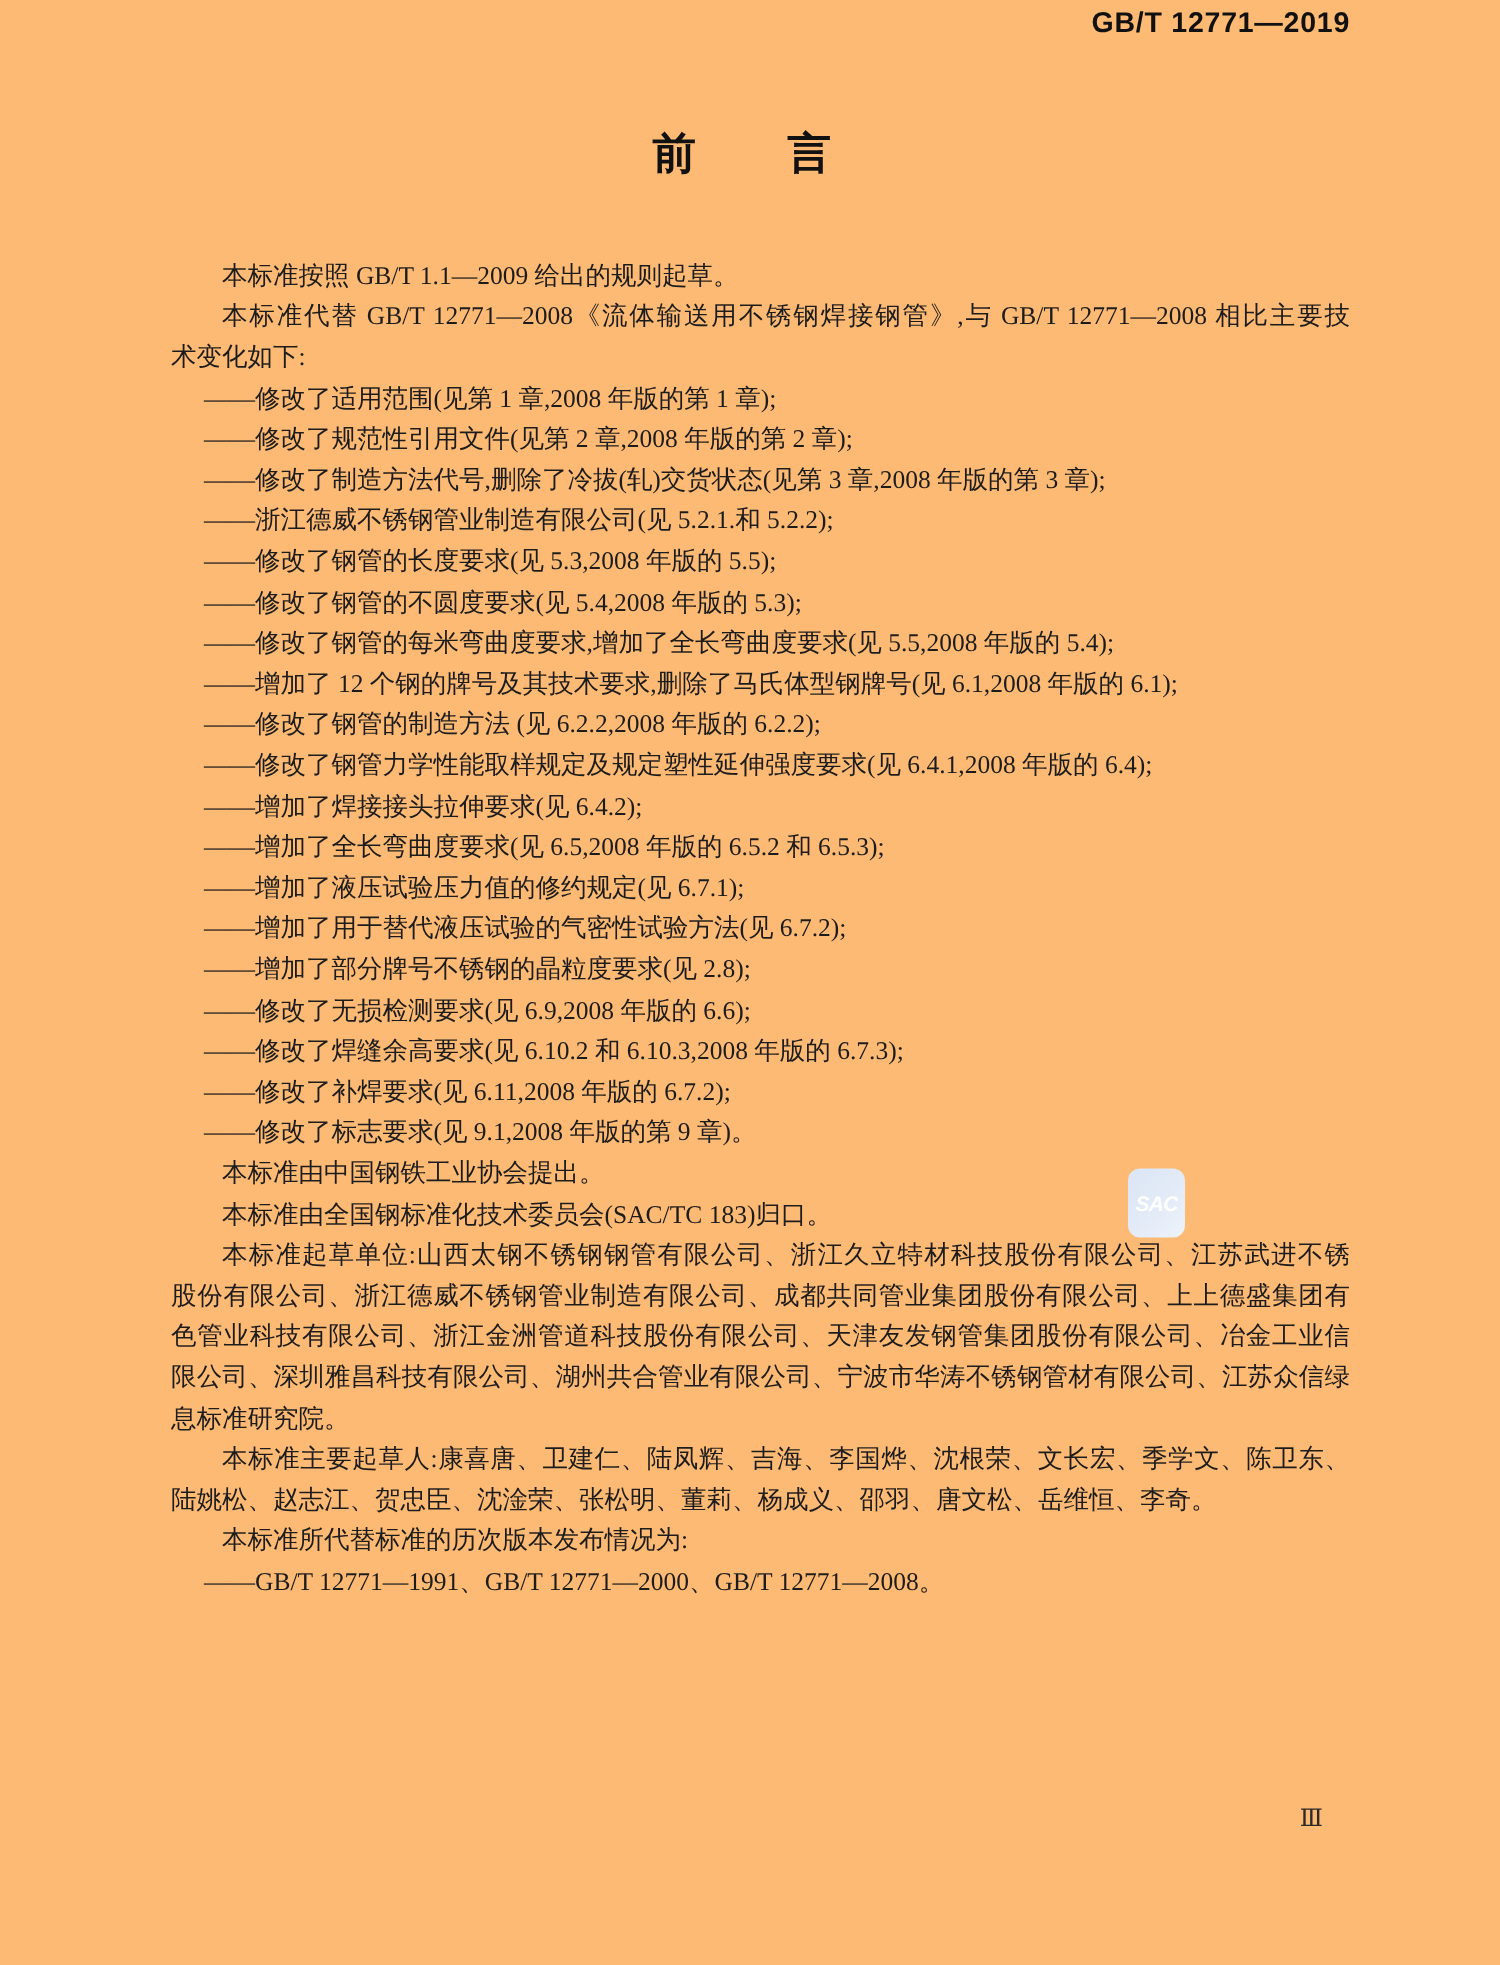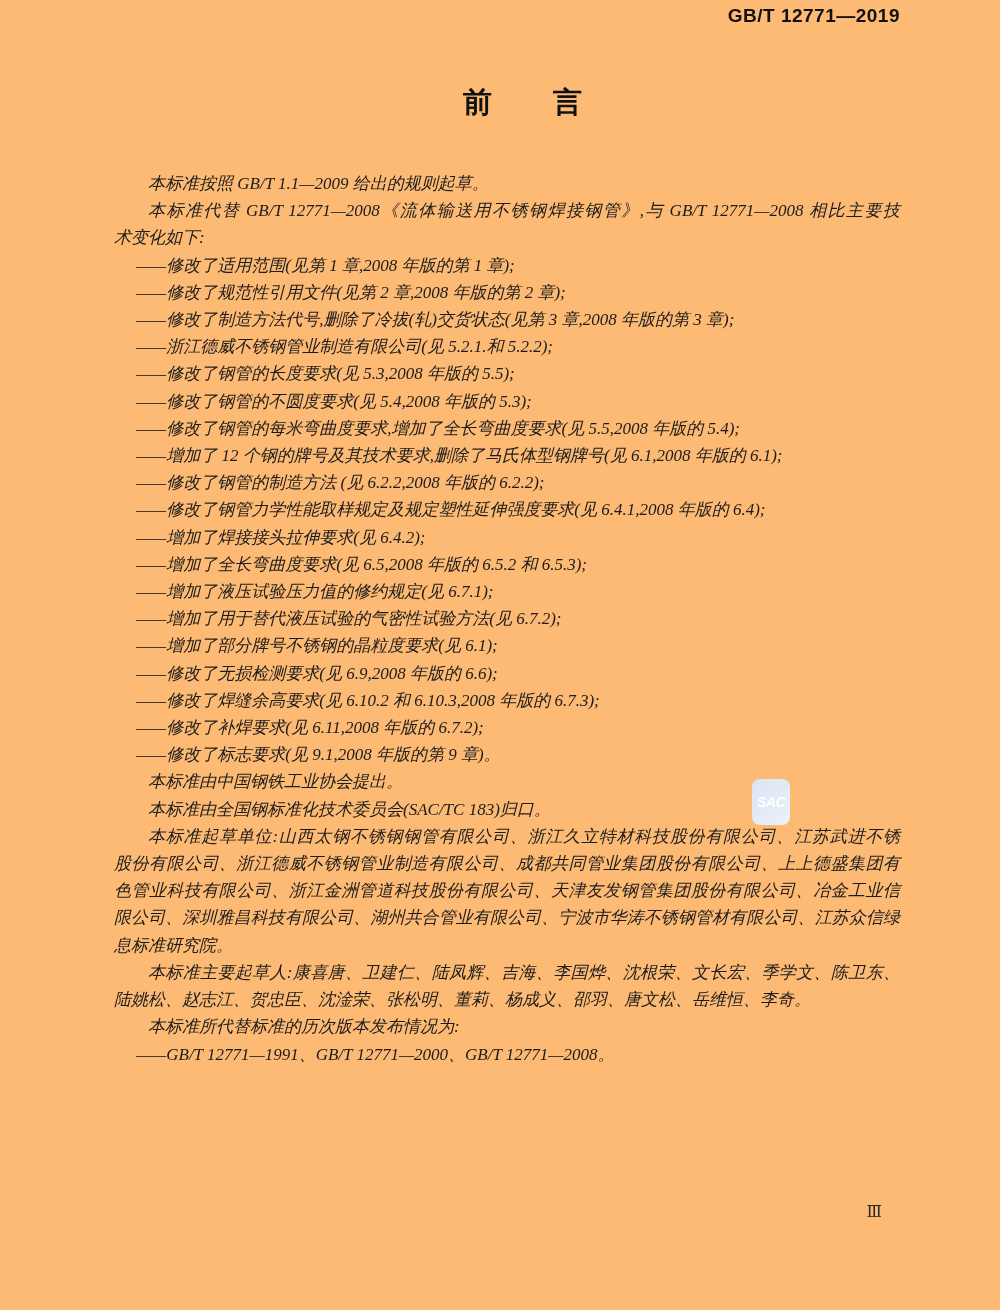--- a/index.html
+++ b/index.html
@@ -23,21 +23,21 @@
     font-family: "Liberation Sans", "DejaVu Sans", sans-serif;
     font-weight: bold;
     font-size: 19px;
     letter-spacing: 0.5px;
     color: #111;
     white-space: pre;
   }
   .title {
     position: absolute;
     top: 83px;
-    left: 130px;
+    left: 102px;
     width: 786px;
     margin: 0;
     text-align: center;
     font-family: "Liberation Sans", "DejaVu Sans", sans-serif;
     font-weight: bold;
     font-size: 29px;
     color: #111;
     letter-spacing: 1px;
   }
   .watermark {
@@ -66,21 +66,20 @@
     top: 170px;
     left: 114px;
     width: 786px;
     z-index: 1;
     font-size: 17px;
   }
   .line {
     line-height: 27.2px;
     min-height: 27.2px;
     white-space: normal;
-    font-style: italic;
   }
   .line.p {
     text-indent: 2em;
   }
   .line.dash {
     padding-left: 22px;
   }
   .line.fill {
     text-align: justify;
     text-align-last: justify;
@@ -117,21 +116,21 @@
       <div class="line dash">——修改了钢管的长度要求(见 5.3,2008 年版的 5.5);</div>
       <div class="line dash">——修改了钢管的不圆度要求(见 5.4,2008 年版的 5.3);</div>
       <div class="line dash">——修改了钢管的每米弯曲度要求,增加了全长弯曲度要求(见 5.5,2008 年版的 5.4);</div>
       <div class="line dash">——增加了 12 个钢的牌号及其技术要求,删除了马氏体型钢牌号(见 6.1,2008 年版的 6.1);</div>
       <div class="line dash">——修改了钢管的制造方法 (见 6.2.2,2008 年版的 6.2.2);</div>
       <div class="line dash">——修改了钢管力学性能取样规定及规定塑性延伸强度要求(见 6.4.1,2008 年版的 6.4);</div>
       <div class="line dash">——增加了焊接接头拉伸要求(见 6.4.2);</div>
       <div class="line dash">——增加了全长弯曲度要求(见 6.5,2008 年版的 6.5.2 和 6.5.3);</div>
       <div class="line dash">——增加了液压试验压力值的修约规定(见 6.7.1);</div>
       <div class="line dash">——增加了用于替代液压试验的气密性试验方法(见 6.7.2);</div>
-      <div class="line dash">——增加了部分牌号不锈钢的晶粒度要求(见 6.1);</div>
+      <div class="line dash">——增加了部分牌号不锈钢的晶粒度要求(见 2.8);</div>
       <div class="line dash">——修改了无损检测要求(见 6.9,2008 年版的 6.6);</div>
       <div class="line dash">——修改了焊缝余高要求(见 6.10.2 和 6.10.3,2008 年版的 6.7.3);</div>
       <div class="line dash">——修改了补焊要求(见 6.11,2008 年版的 6.7.2);</div>
       <div class="line dash">——修改了标志要求(见 9.1,2008 年版的第 9 章)。</div>
       <div class="line p">本标准由中国钢铁工业协会提出。</div>
       <div class="line p">本标准由全国钢标准化技术委员会(SAC/TC 183)归口。</div>
       <div class="line p fill">本标准起草单位:山西太钢不锈钢钢管有限公司、浙江久立特材科技股份有限公司、江苏武进不锈</div>
       <div class="line fill">股份有限公司、浙江德威不锈钢管业制造有限公司、成都共同管业集团股份有限公司、上上德盛集团有</div>
       <div class="line fill">色管业科技有限公司、浙江金洲管道科技股份有限公司、天津友发钢管集团股份有限公司、冶金工业信</div>
       <div class="line fill">限公司、深圳雅昌科技有限公司、湖州共合管业有限公司、宁波市华涛不锈钢管材有限公司、江苏众信绿</div>

